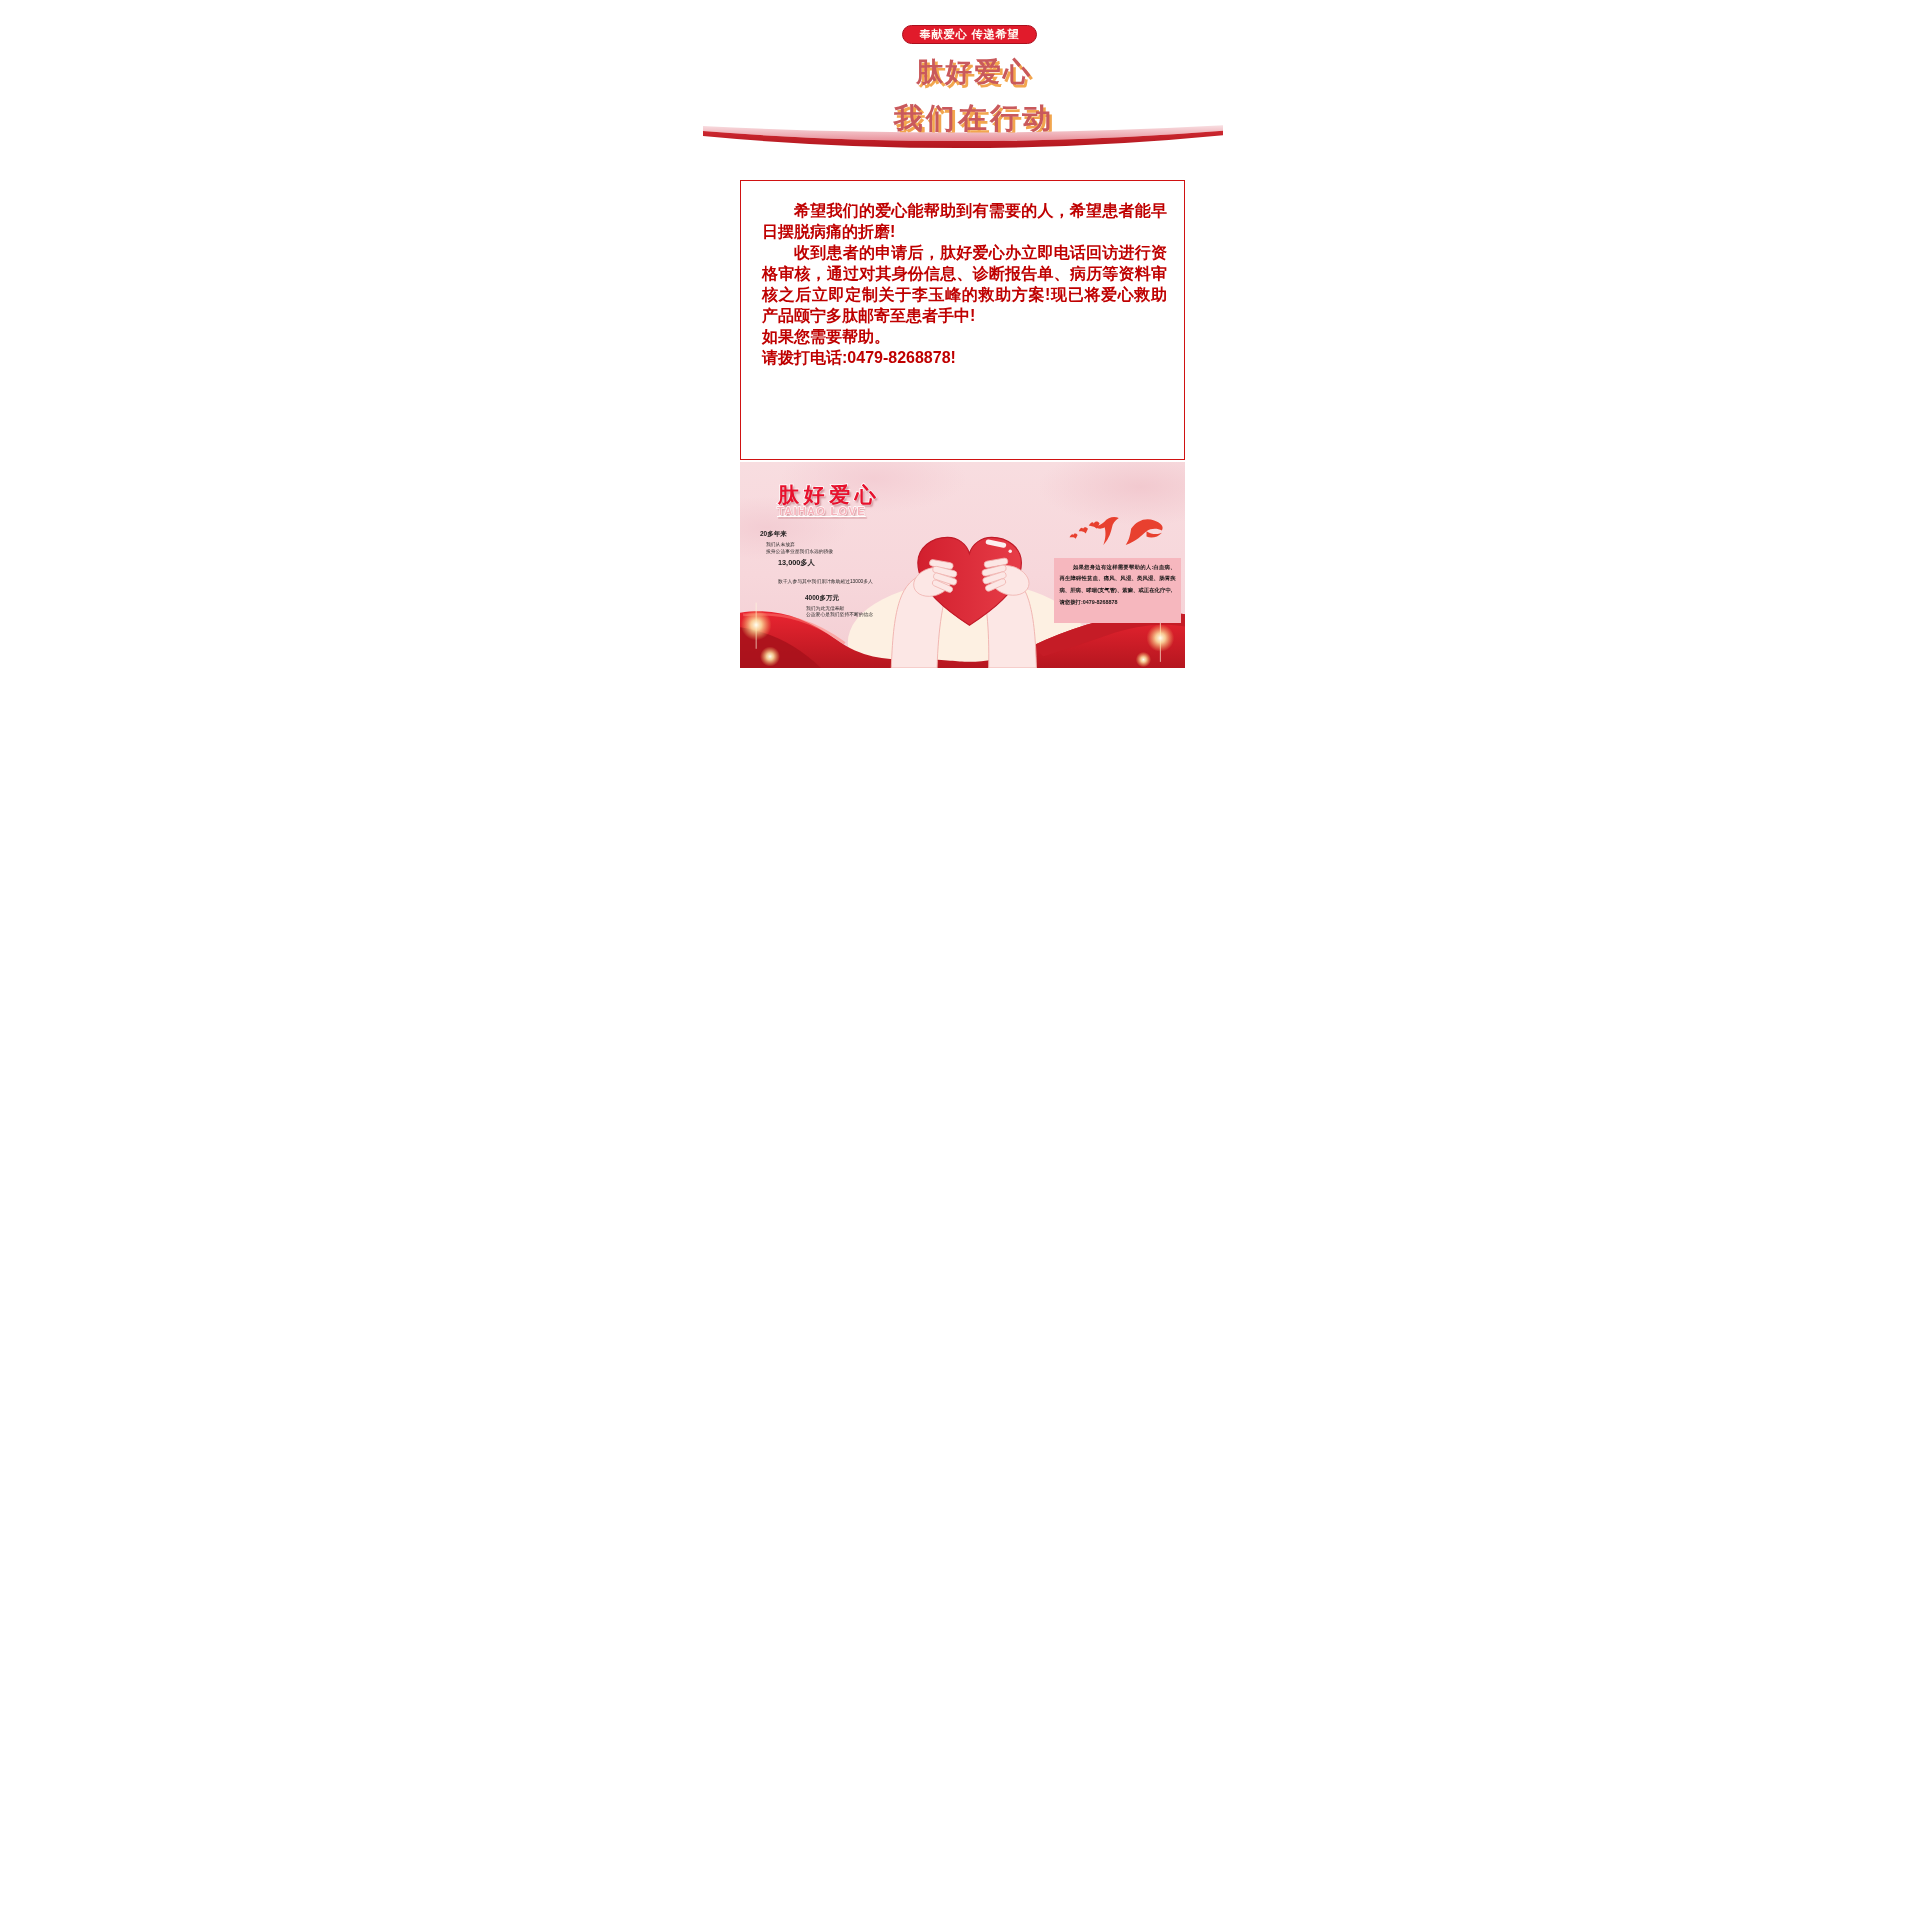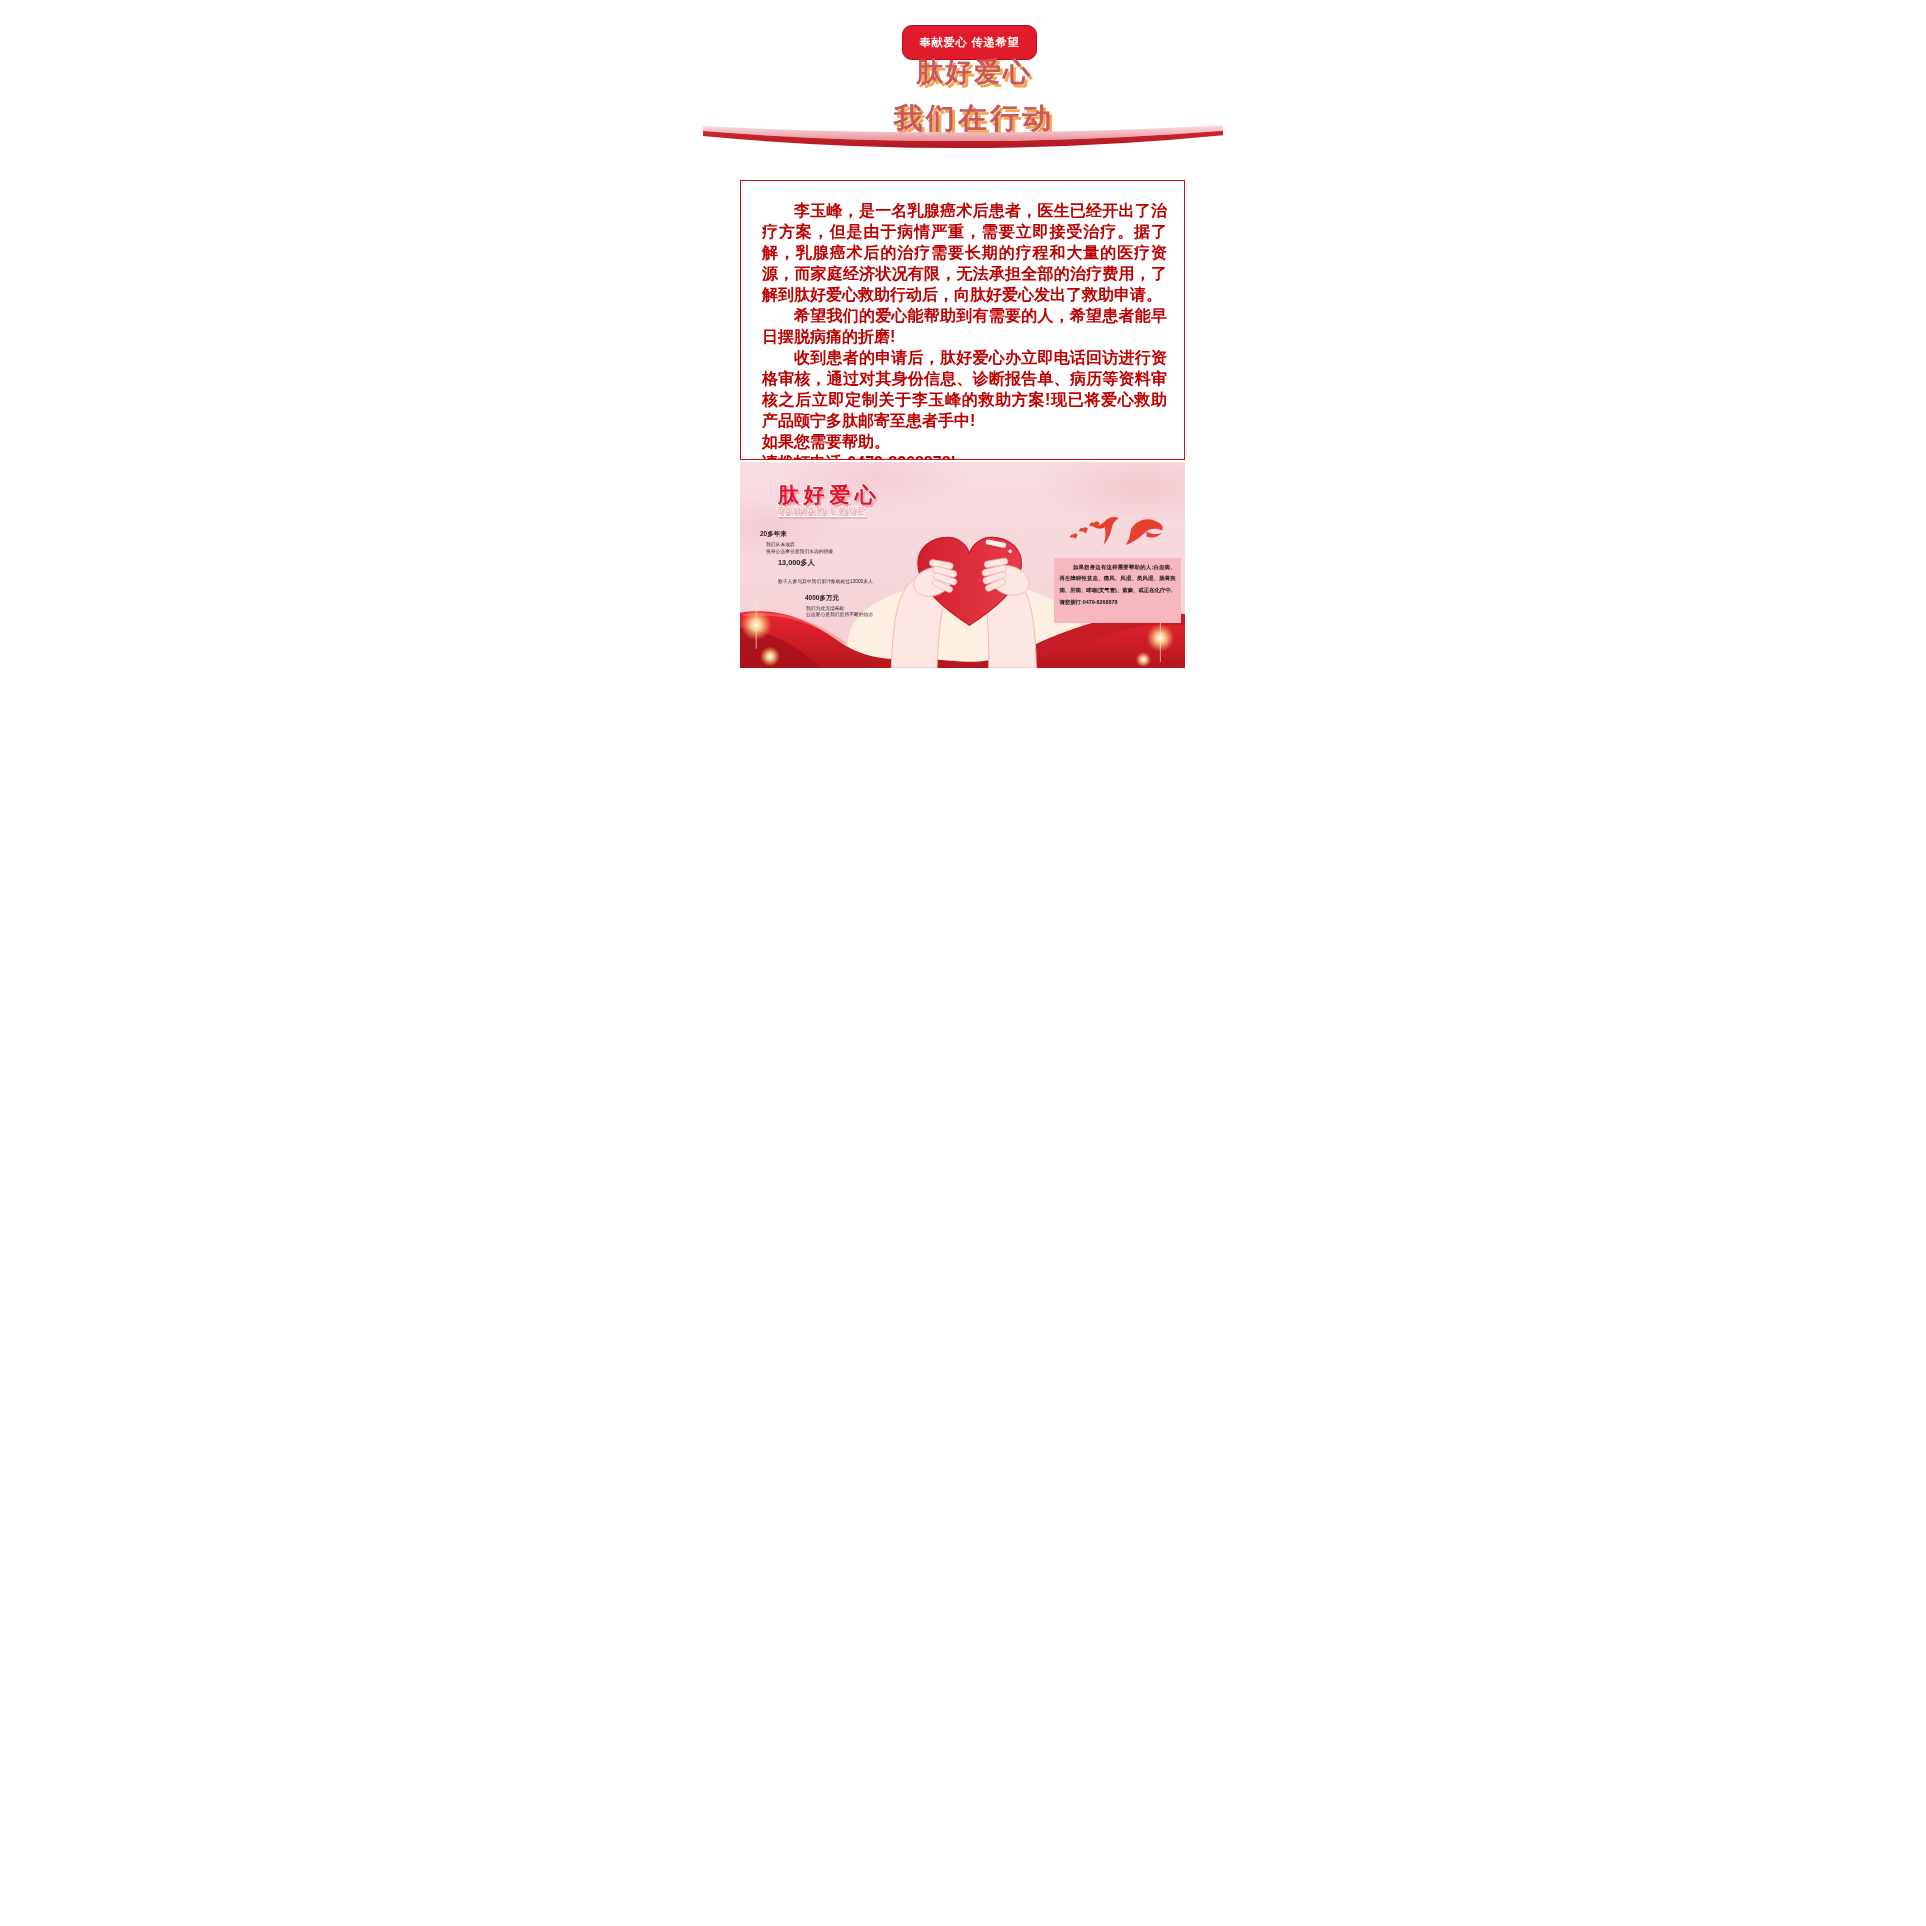--- a/index.html
+++ b/index.html
@@ -3,21 +3,21 @@
 <meta charset="utf-8">
 <style>
   html,body{margin:0;padding:0;background:#ffffff;}
   .canvas{
     position:relative;width:520px;height:693px;margin:0 auto;
     background:#ffffff;overflow:hidden;
     font-family:"Liberation Sans","DejaVu Sans",sans-serif;
   }
   
   .badge{
-    position:absolute;left:199px;top:25px;width:135px;height:35px;
+    position:absolute;left:199px;top:25px;width:135px;height:19px;
     background:#e11b2b;border-radius:9.6px;border:0.8px solid #ab0f1d;
     display:flex;align-items:center;justify-content:center;box-sizing:border-box;
   }
   .badge span{color:#fffdf5;font-size:11.2px;font-weight:700;letter-spacing:0.8px;white-space:nowrap;}
   
   .title-line{
     position:absolute;left:271px;transform:translateX(-50%);
     color:#c9595c;font-weight:700;white-space:nowrap;
     text-shadow:2.7px 2.7px 0 #f2a64e;
   }
@@ -98,21 +98,20 @@
       <linearGradient id="swRed" x1="0" y1="0" x2="0" y2="1">
         <stop offset="0" stop-color="#cd2830"></stop>
           <stop offset="1" stop-color="#b2171f"></stop>
       </linearGradient>
     </defs>
     <path d="M0,8 Q675,43 1350,6 L1350,20 Q675,74 0,21 Z" fill="url(#swPink)"></path>
     <path d="M0,21 Q675,74 1350,20 L1350,32 Q675,98 0,34 Z" fill="url(#swRed)"></path>
   </svg>
 
   <div class="letter-box">
-    <p class="indent">李玉峰，是一名乳腺癌术后患者，医生已经开出了治疗方案，但是由于病情严重，需要立即接受治疗。据了解，乳腺癌术后的治疗需要长期的疗程和大量的医疗资源，而家庭经济状况有限，无法承担全部的治疗费用，了解到肽好爱心救助行动后，向肽好爱心发出了救助申请。</p>
     <p class="indent">希望我们的爱心能帮助到有需要的人，希望患者能早日摆脱病痛的折磨!</p>
     <p class="indent">收到患者的申请后，肽好爱心办立即电话回访进行资格审核，通过对其身份信息、诊断报告单、病历等资料审核之后立即定制关于李玉峰的救助方案!现已将爱心救助产品颐宁多肽邮寄至患者手中!</p>
     <p>如果您需要帮助。</p>
     <p>请拨打电话:0479-8268878!</p>
   </div>
 
   <div class="footer">
 
     <svg class="art" viewBox="0 0 1156 536" preserveAspectRatio="none">
       <defs>

